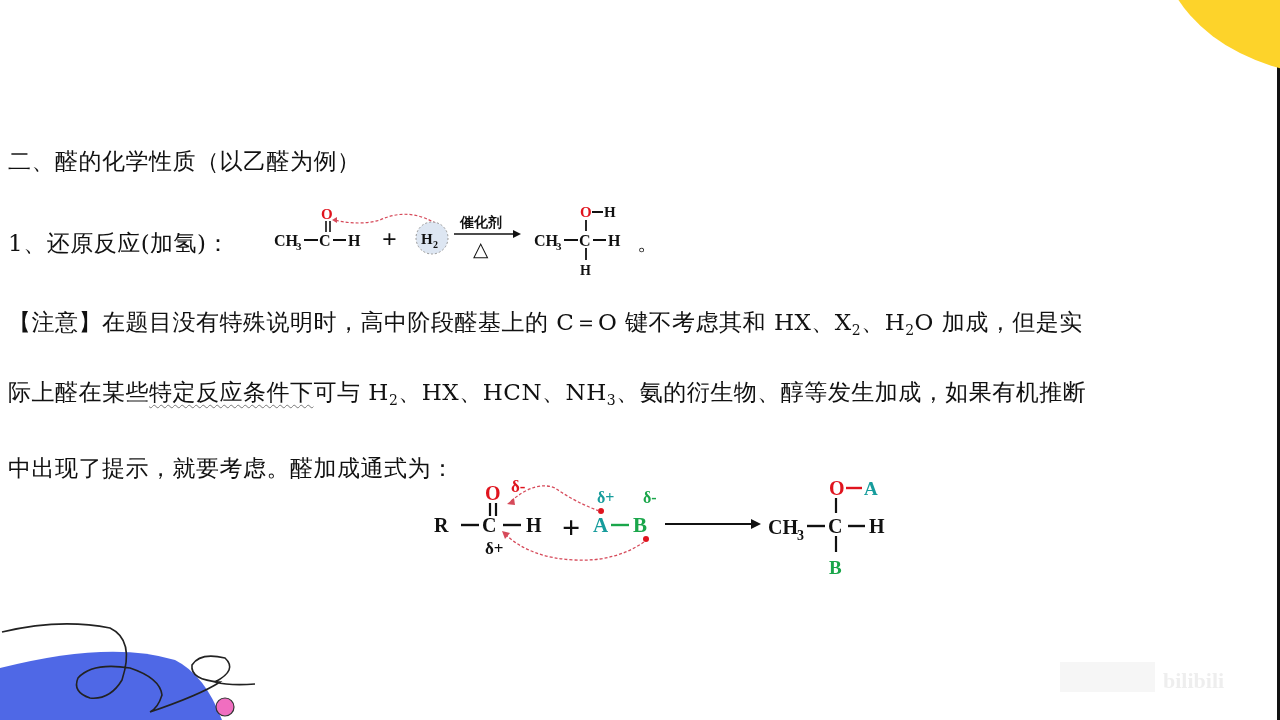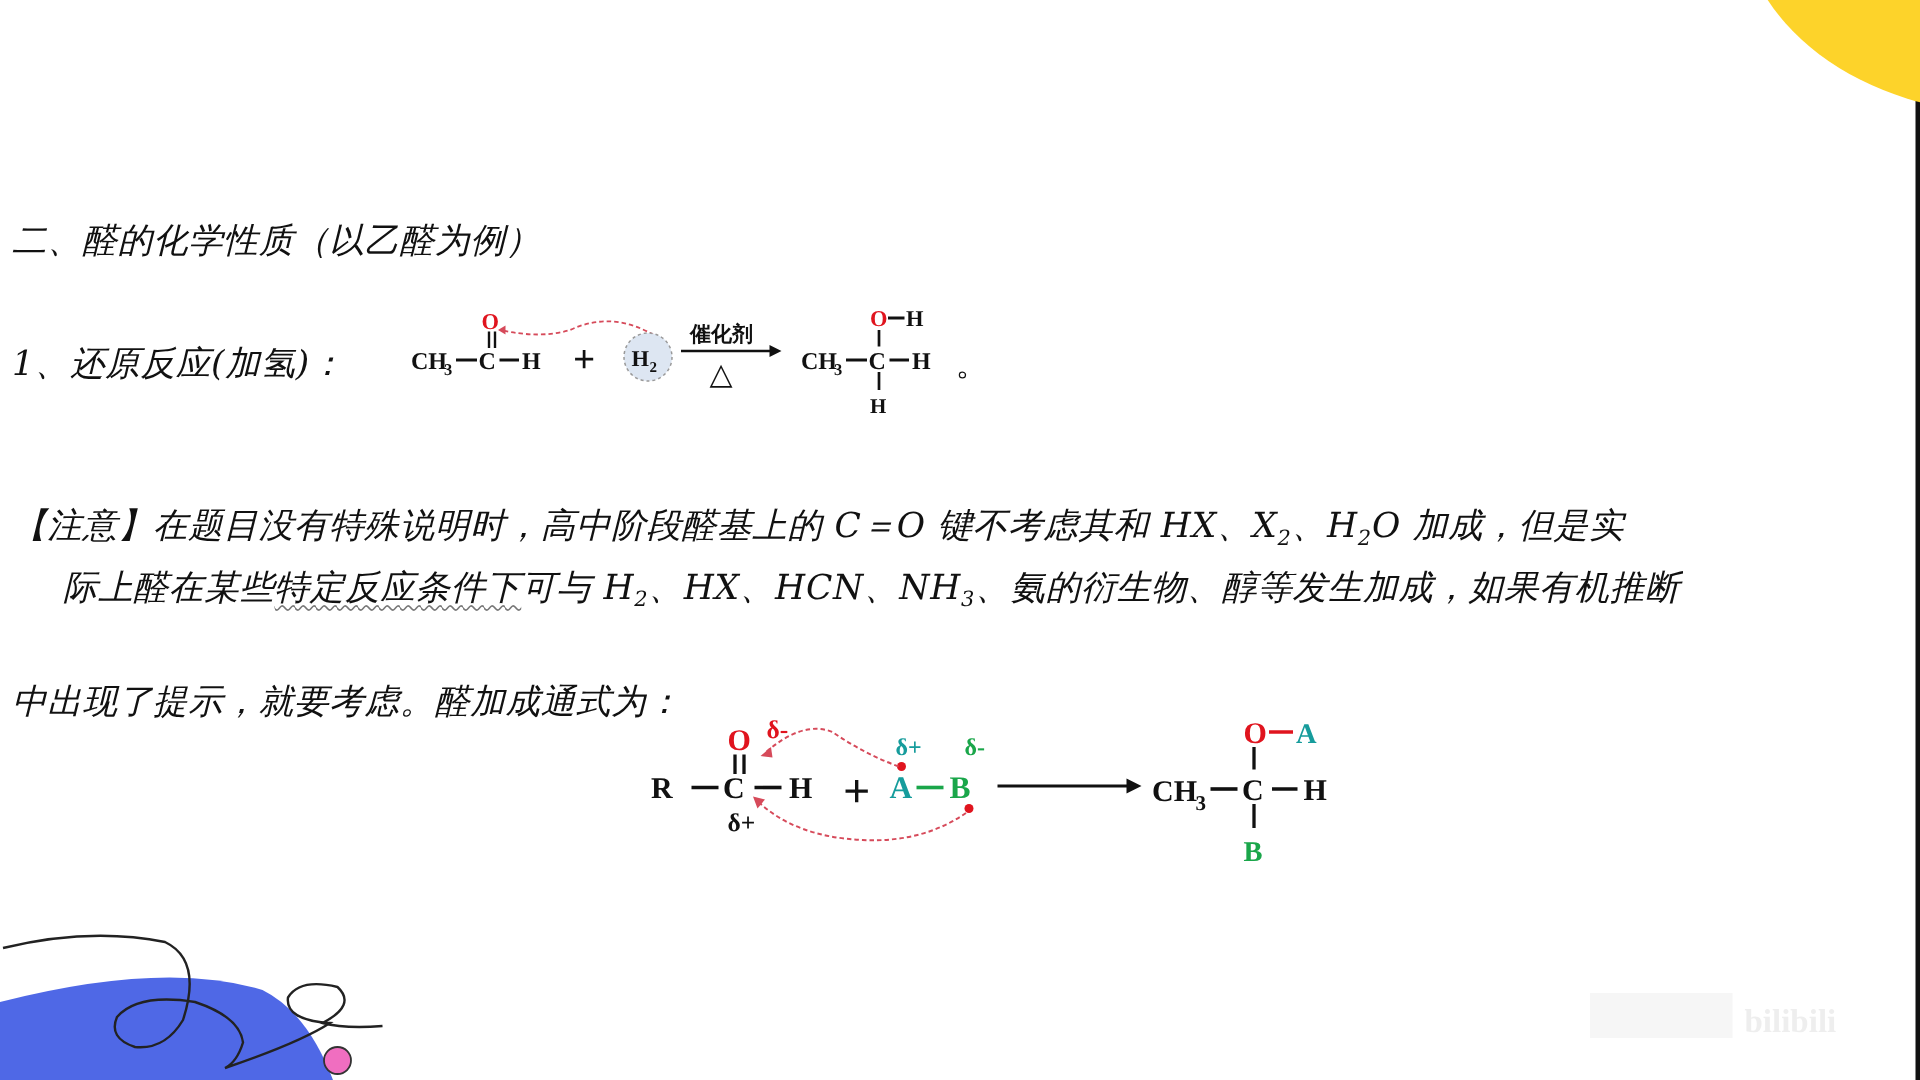--- a/index.html
+++ b/index.html
@@ -2,21 +2,21 @@
 <html><head>
 <meta charset="utf-8">
 <style>
   html, body { margin:0; padding:0; }
   body { width:1280px; height:720px; position:relative; overflow:hidden; background:#ffffff;
          font-family:"DejaVu Serif","Liberation Serif",serif; color:#111; }
   .right-edge { position:absolute; top:0; right:0; width:3px; height:720px; background:#111; }
   .deco-yellow { position:absolute; left:1150px; top:-120px; width:260px; height:200px; }
   .deco-bottom { position:absolute; left:0; top:600px; width:280px; height:120px; }
   .watermark { position:absolute; left:1055px; top:652px; width:170px; height:46px; opacity:0.35; }
-  .line { position:absolute; left:8px; font-size:23px; letter-spacing:0.5px; white-space:nowrap; line-height:30px;font-style:italic; }
+  .line { position:absolute; left:8px; font-size:23px; letter-spacing:0.5px; white-space:nowrap; line-height:30px; }
   .sub { font-size:14px; vertical-align:-5px; }
   .underline-wave { text-decoration: underline wavy #777; text-underline-offset:4px; text-decoration-thickness:1px; }
   svg text { font-family:"Liberation Serif","DejaVu Serif",serif; font-weight:bold; }
   .rx1 { position:absolute; left:270px; top:198px; width:390px; height:82px; }
   .rx2 { position:absolute; left:425px; top:470px; width:480px; height:112px; }
   .period { position:absolute; left:637px; top:228px; font-size:22px; }
 </style>
 </head>
 <body>
 
@@ -75,23 +75,23 @@
   <text x="310" y="19" font-size="15" fill="#e0141e">O</text>
   <line x1="322" y1="14" x2="333" y2="14" stroke="#111" stroke-width="2"></line>
   <text x="334" y="19" font-size="15" fill="#111">H</text>
   <line x1="323" y1="42" x2="336" y2="42" stroke="#111" stroke-width="2"></line>
   <text x="338" y="48" font-size="16" fill="#111">H</text>
   <line x1="316" y1="50" x2="316" y2="62" stroke="#111" stroke-width="1.8"></line>
   <text x="310" y="77" font-size="14" fill="#111">H</text>
 </svg>
 <div class="period">。</div>
 
-<div class="line" style="top:336px;text-align:right;"><span>【注意】在题目没有特殊说明时，高中阶段醛基上的 C＝O 键不考虑其和 HX、X</span><span class="sub">2</span><span>、H</span><span class="sub">2</span><span>O 加成，但是实</span></div>
+<div class="line" style="top:307px;text-align:right;"><span>【注意】在题目没有特殊说明时，高中阶段醛基上的 C＝O 键不考虑其和 HX、X</span><span class="sub">2</span><span>、H</span><span class="sub">2</span><span>O 加成，但是实</span></div>
 
-<div class="line" style="top:377px;margin-left:34px;"><span>际上醛在某些</span><span class="underline-wave">特定反应条件下</span><span>可与 H</span><span class="sub">2</span><span>、HX、HCN、NH</span><span class="sub">3</span><span>、氨的衍生物、醇等发生加成，如果有机推断</span></div>
+<div class="line" style="top:377px;"><span>际上醛在某些</span><span class="underline-wave">特定反应条件下</span><span>可与 H</span><span class="sub">2</span><span>、HX、HCN、NH</span><span class="sub">3</span><span>、氨的衍生物、醇等发生加成，如果有机推断</span></div>
 
 <div class="line" style="top:453px;">中出现了提示，就要考虑。醛加成通式为：</div>
 
 <svg class="rx2" viewBox="0 0 480 112">
 
   <text x="9" y="62" font-size="20" fill="#111">R</text>
   <line x1="36" y1="55" x2="54" y2="55" stroke="#111" stroke-width="2.4"></line>
   <text x="57" y="62" font-size="20" fill="#111">C</text>
   <line x1="65" y1="33" x2="65" y2="46" stroke="#111" stroke-width="2.2"></line>
   <line x1="71" y1="33" x2="71" y2="46" stroke="#111" stroke-width="2.2"></line>

